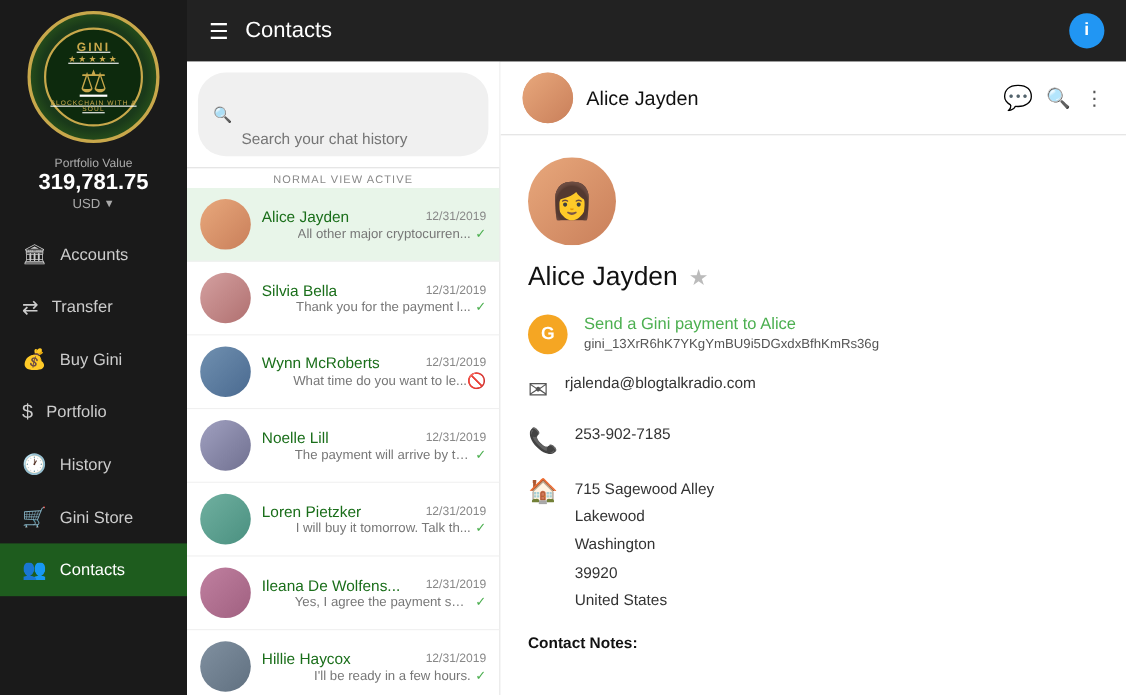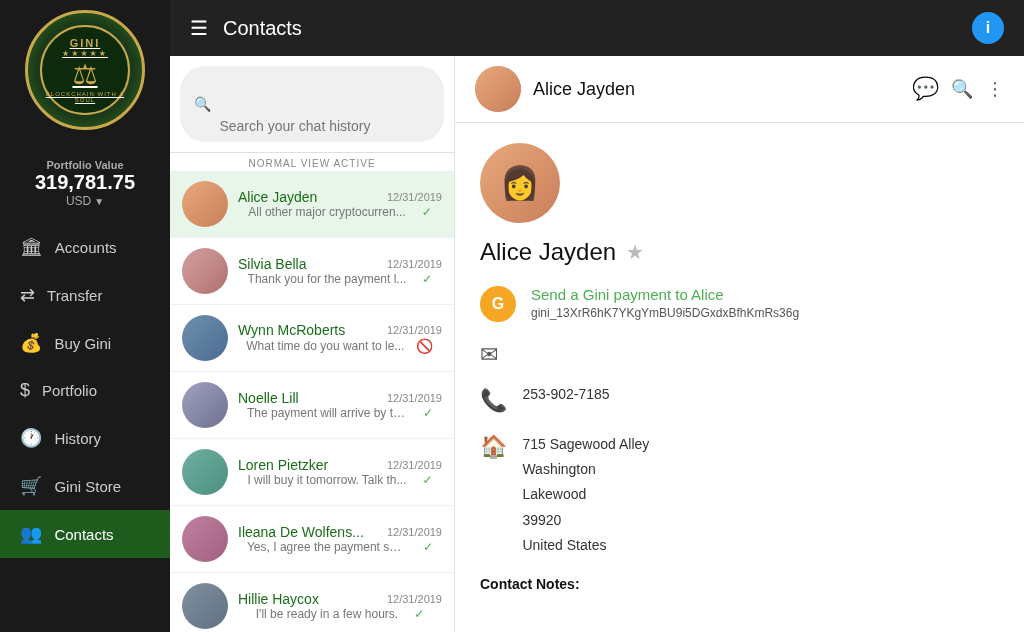--- a/index.html
+++ b/index.html
@@ -37,21 +37,21 @@
       flex-direction: column;
       align-items: center;
       justify-content: center;
       border: 2px solid #c8a84b;
       text-decoration: underline;
     }
     .logo-text-gini { color: #c8a84b; font-size: 11px; font-weight: bold; letter-spacing: 2px; }
     .logo-stars { color: #c8a84b; font-size: 8px; letter-spacing: 2px; }
     .logo-scales { font-size: 28px; color: #c8a84b; }
     .logo-tagline { color: #c8a84b; font-size: 6px; letter-spacing: 1px; text-align: center; }
-    .portfolio-label { color: #aaa; font-size: 11px; margin-top: 19px; font-weight: bold; }
+    .portfolio-label { color: #aaa; font-size: 11px; margin-top: 3px; }
     .portfolio-value { color: #fff; font-size: 20px; font-weight: bold; }
     .portfolio-currency { color: #aaa; font-size: 12px; display: flex; align-items: center; gap: 3px; }
     .currency-arrow { font-size: 10px; }
 
     .nav-items { width: 100%; margin-top: 15px; }
     .nav-item {
       display: flex;
       align-items: center;
       gap: 12px;
       padding: 13px 20px;
@@ -156,21 +156,21 @@
       background: #ccc;
       flex-shrink: 0;
       overflow: hidden;
       display: flex; align-items: center; justify-content: center;
       font-size: 18px;
     }
     .contact-info { flex: 1; min-width: 0; }
     .contact-header { display: flex; justify-content: space-between; align-items: center; }
     .contact-name { font-size: 14px; font-weight: 500; color: #1a6e1a; }
     .contact-date { font-size: 11px; color: #888; }
-    .contact-preview { display: flex; align-items: center; justify-content: center; gap: 12px; }
+    .contact-preview { display: flex; align-items: center; justify-content: flex-end; }
     .contact-msg { font-size: 12px; color: #777; white-space: nowrap; overflow: hidden; text-overflow: ellipsis; max-width: 160px; }
     .msg-status { font-size: 12px; color: #4caf50; margin-left: 4px; }
     .msg-blocked { font-size: 14px; color: #f44336; }
 
     
     .detail-panel {
       flex: 1;
       background: #fff;
       overflow-y: auto;
       position: relative;
@@ -451,33 +451,34 @@
         <div class="info-row">
           <div class="gini-logo-circle">G</div>
           <div class="info-content">
             <a class="gini-payment-link">Send a Gini payment to Alice</a>
             <span class="gini-address">gini_13XrR6hK7YKgYmBU9i5DGxdxBfhKmRs36g</span>
           </div>
         </div>
 
         <div class="info-row">
           <span class="info-icon">✉</span>
+          <span class="info-text">rjalenda@blogtalkradio.com</span>
         </div>
 
         <div class="info-row">
           <span class="info-icon">📞</span>
           <span class="info-text">253-902-7185</span>
         </div>
 
         <div class="info-row address-block">
           <span class="info-icon">🏠</span>
           <div class="info-content info-text">
             <div>715 Sagewood Alley</div>
+            <div>Lakewood</div>
             <div>Washington</div>
-            <div>Lakewood</div>
             <div>39920</div>
             <div>United States</div>
           </div>
         </div>
 
         <div>
           <div class="contact-notes-title">Contact Notes:</div>
         </div>
       </div>
     </div>

